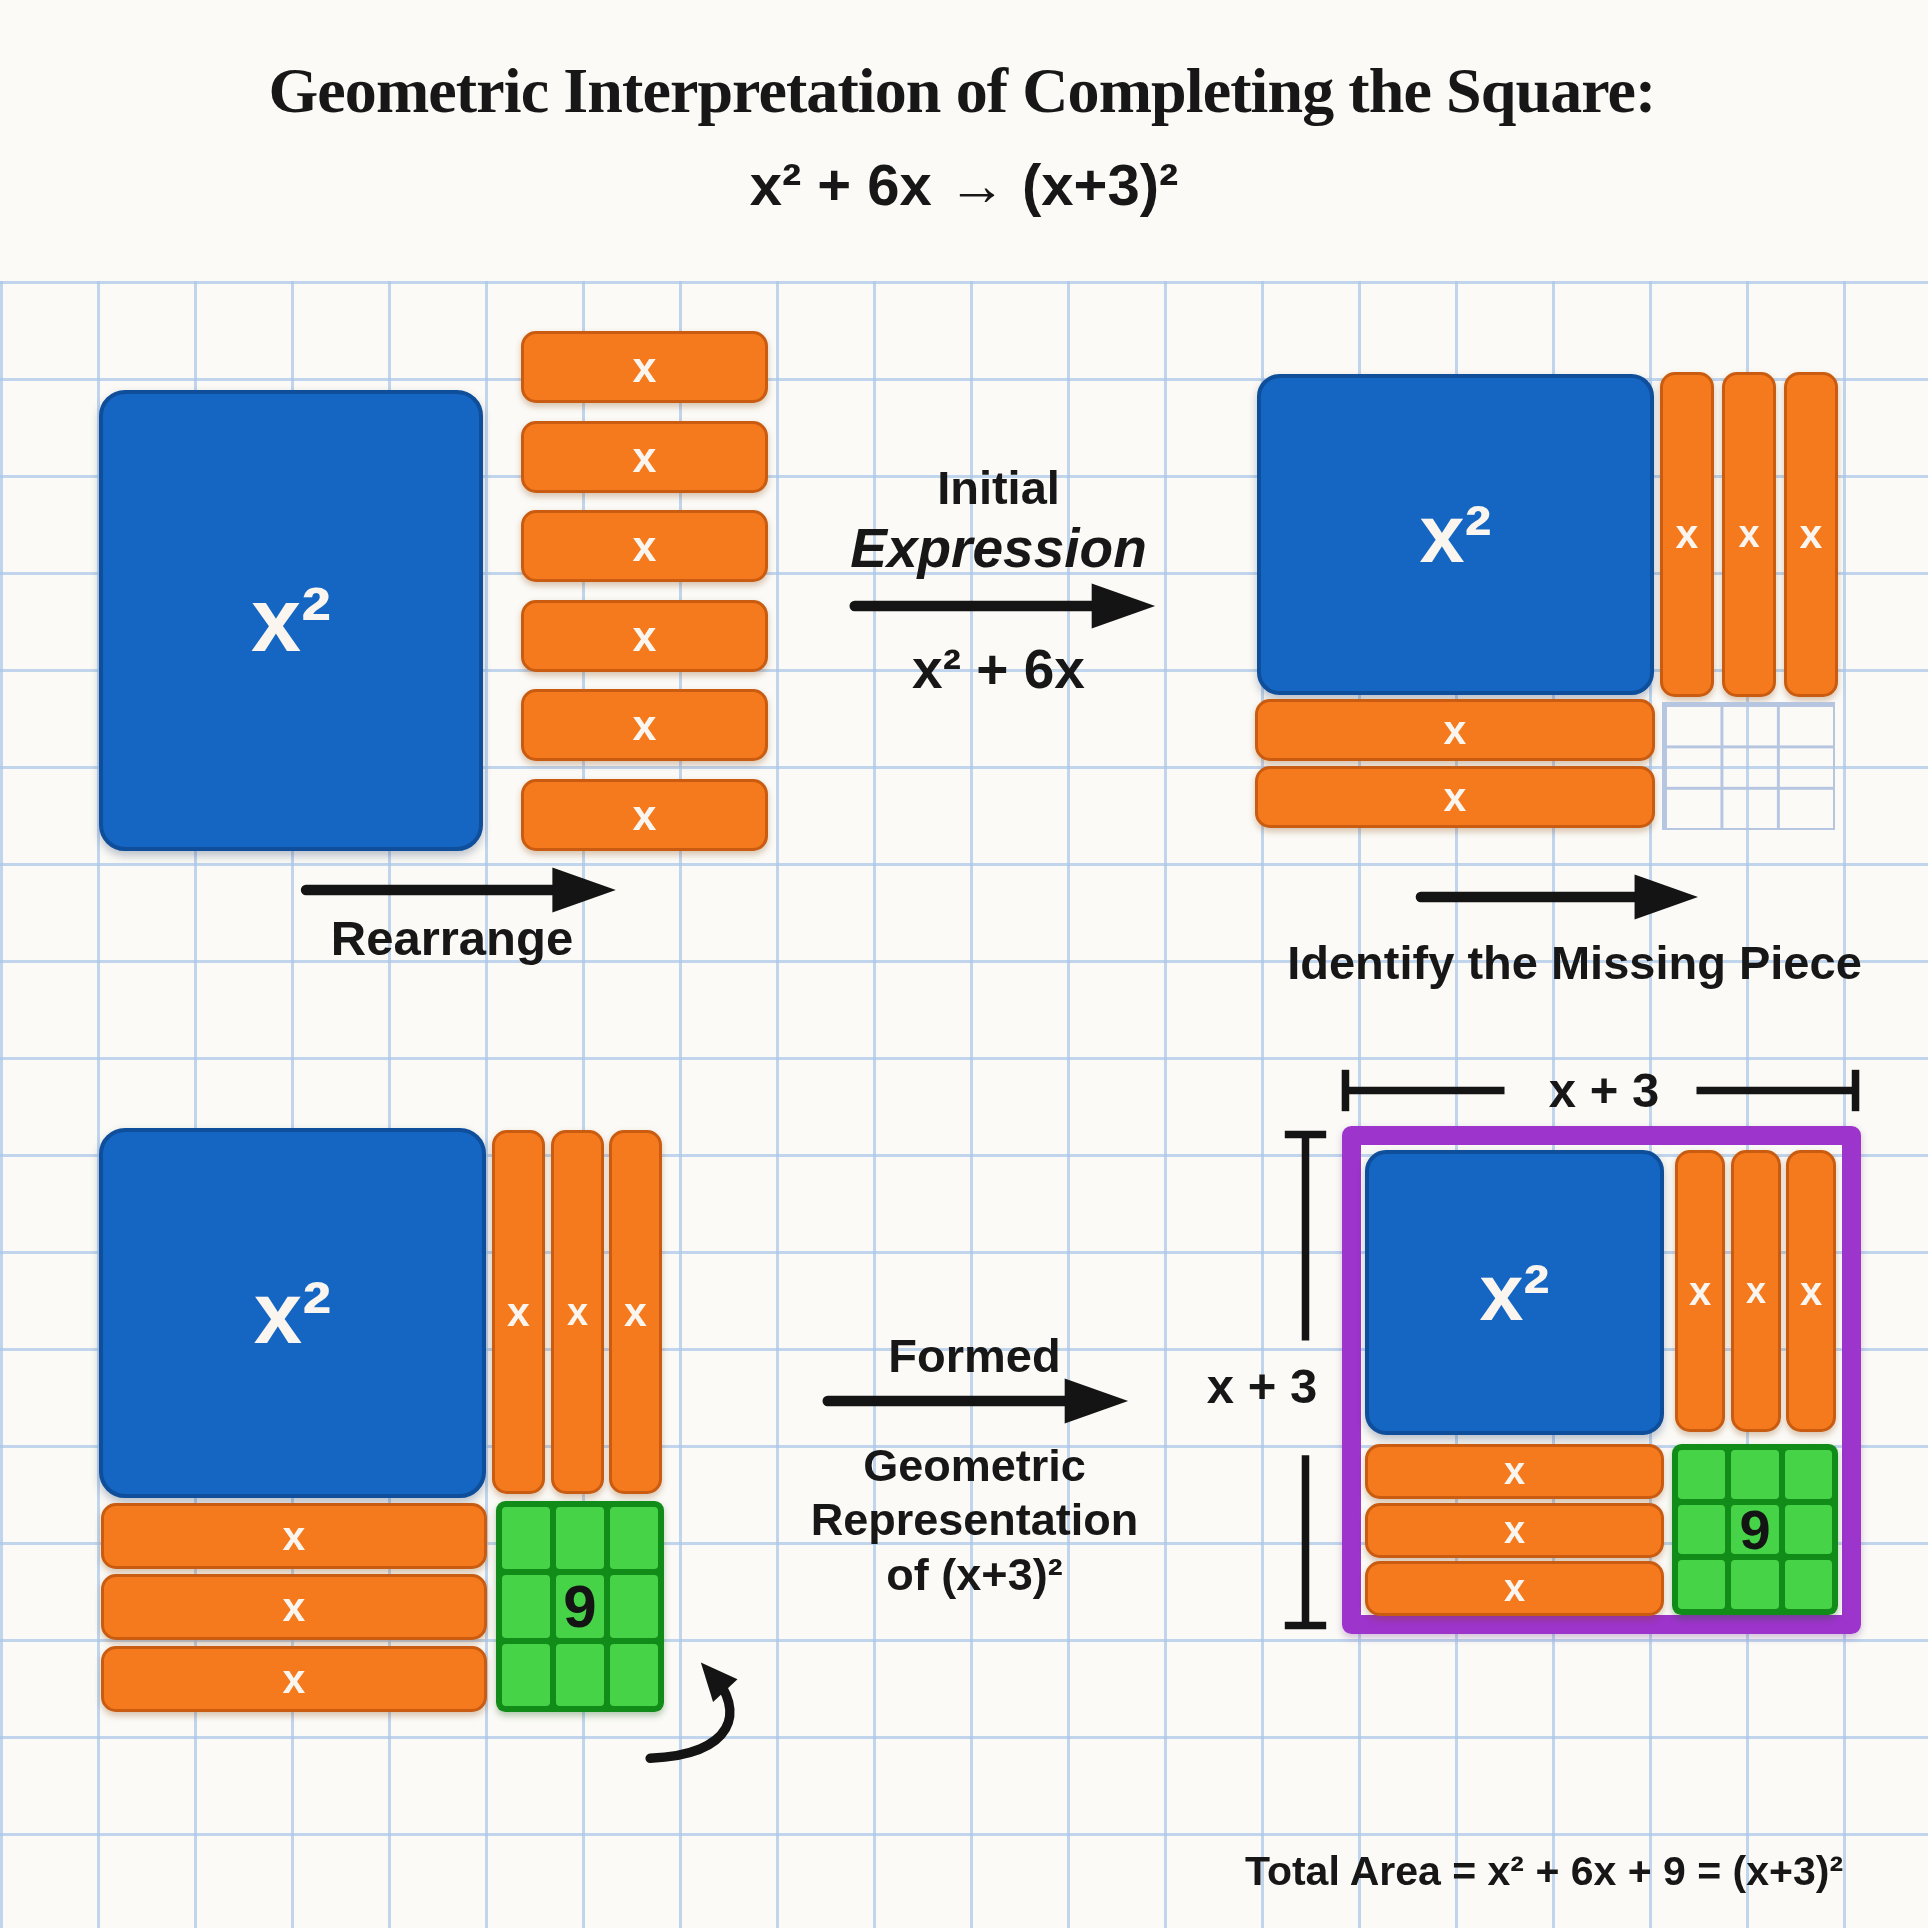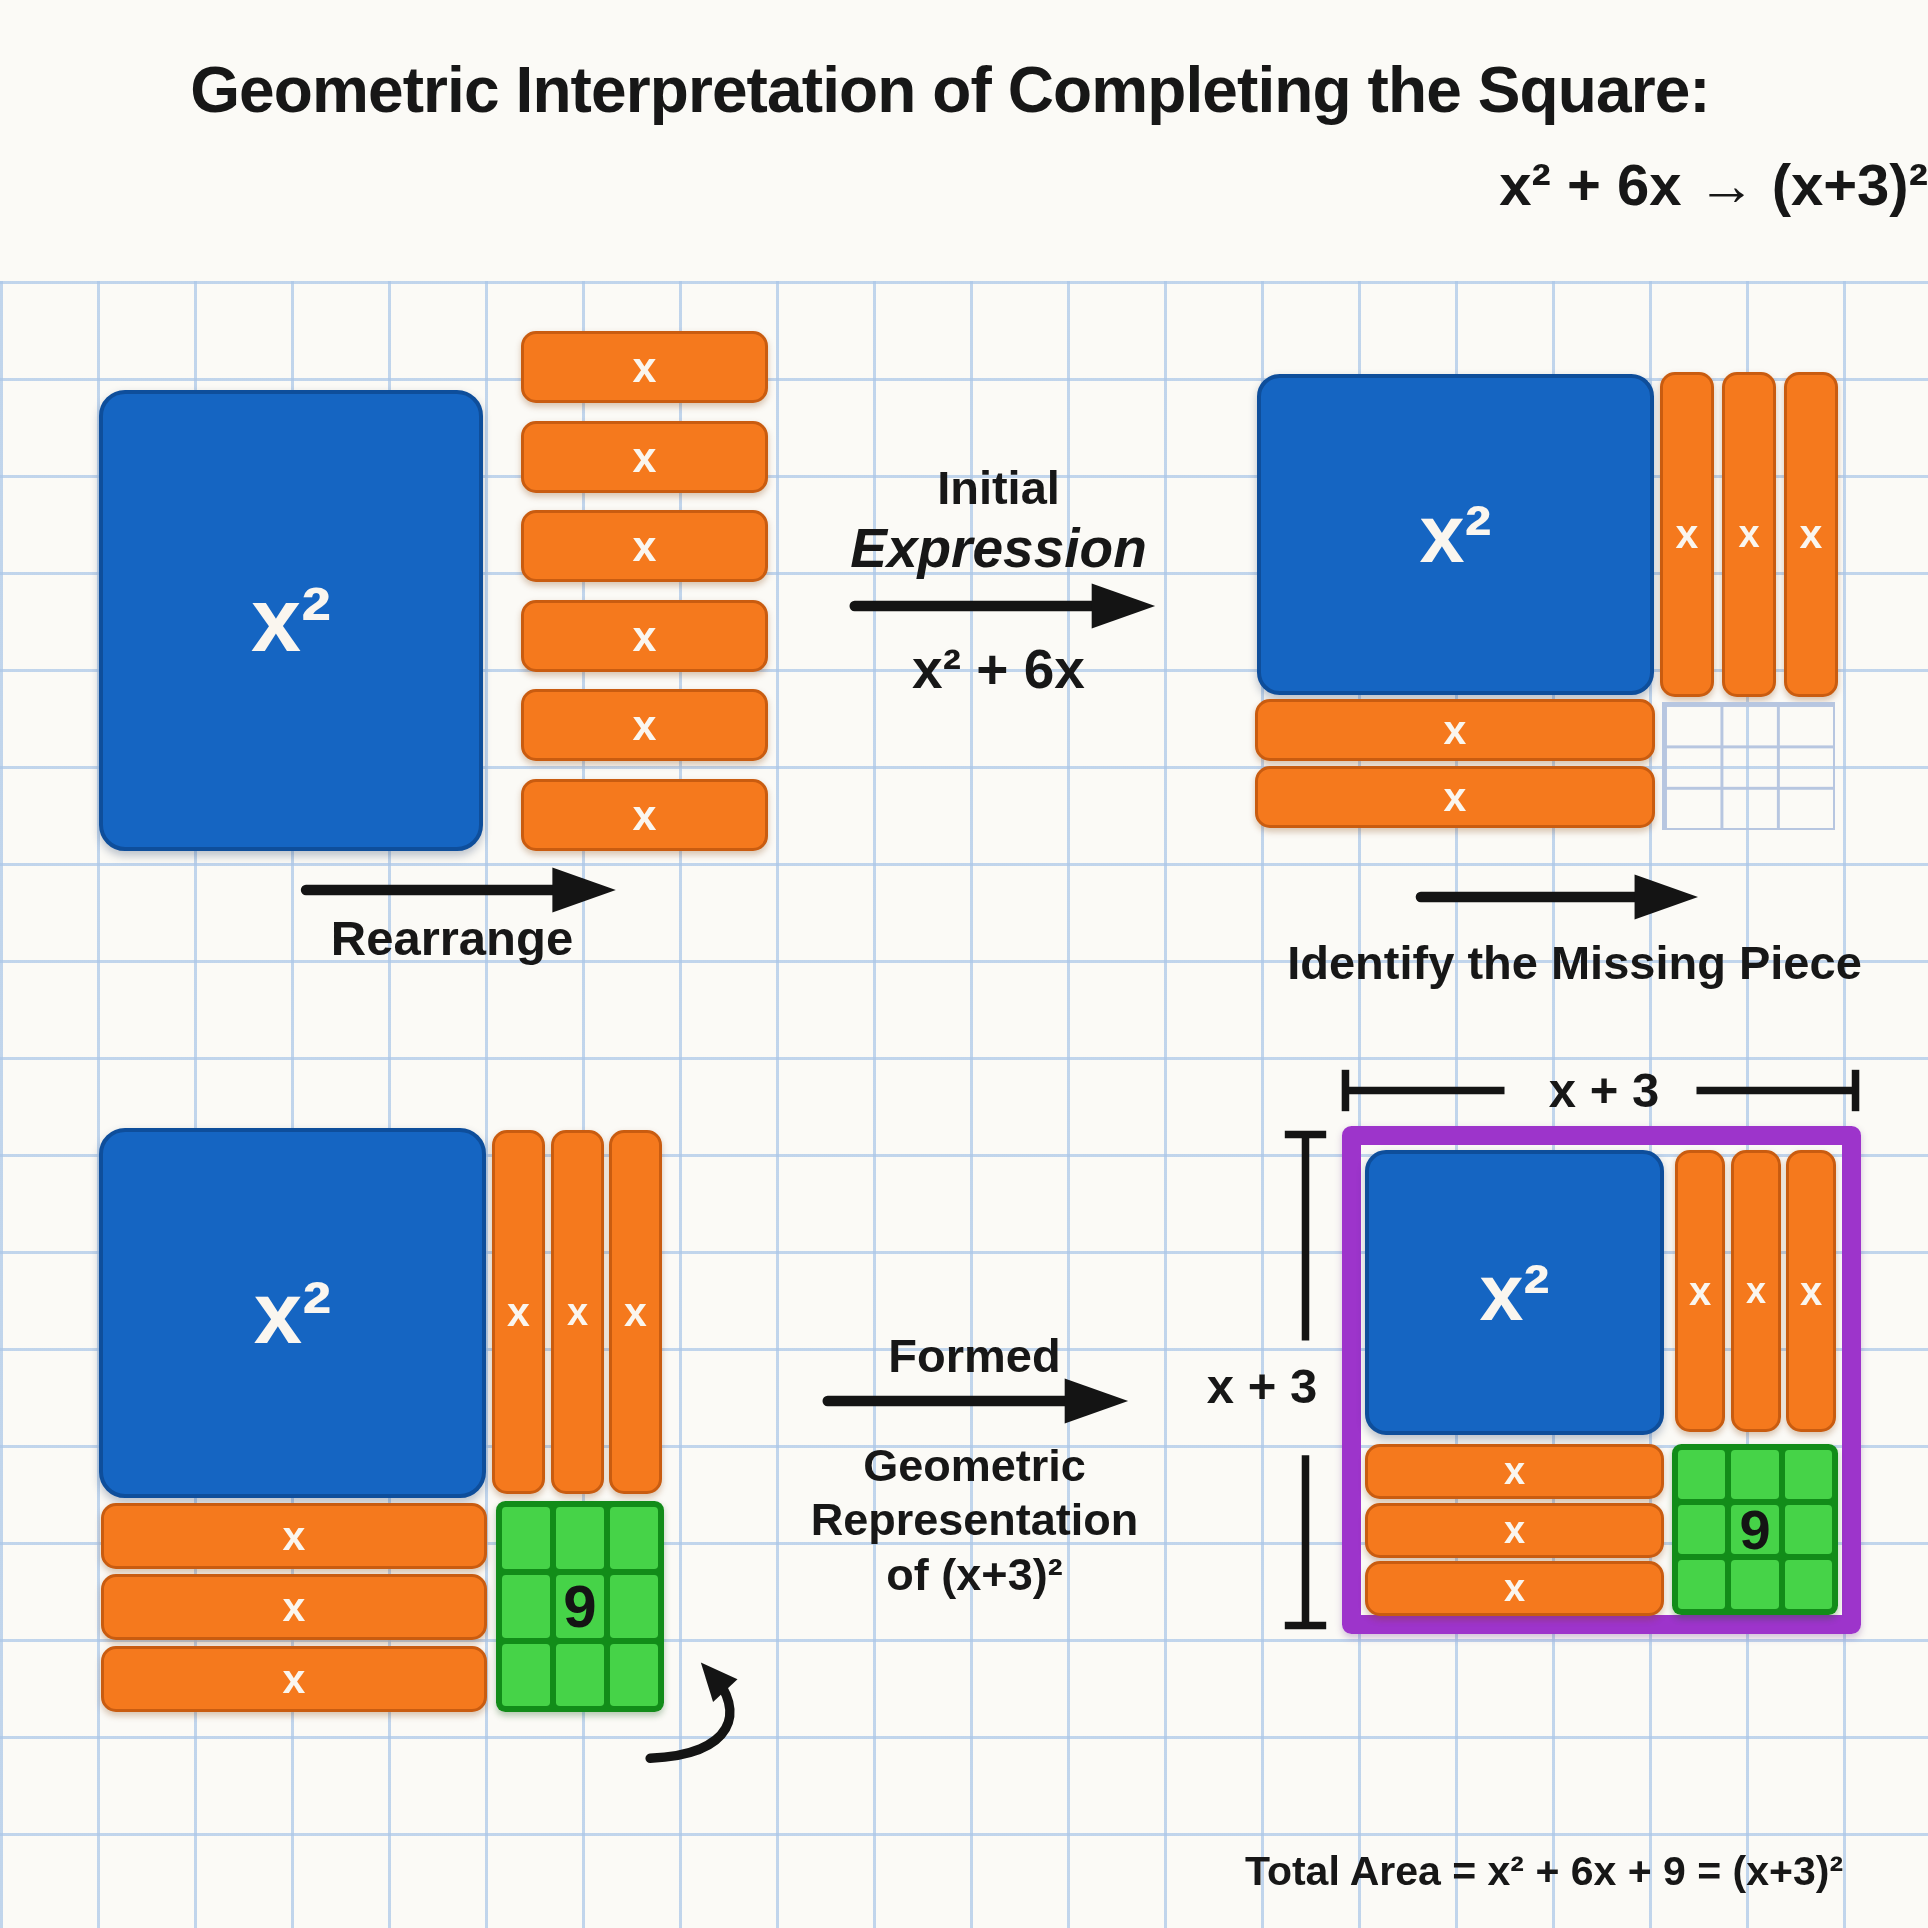--- a/index.html
+++ b/index.html
@@ -43,22 +43,22 @@
   }
   .arrow-svg,.dim-svg,.curve-svg{position:absolute;}
 </style>
 </head>
 <body>
 
 <div class="canvas">
 
   <div class="grid-layer"></div>
 
-  <div class="lbl" style="left:4px;top:53px;width:1892px;font-size:64px;letter-spacing:-0.9px;">Geometric Interpretation of Completing the Square:</div>
-  <div class="lbl" style="left:0;top:151px;width:1928px;font-size:58px;text-align:right;">x² + 6x → (x+3)²</div>
+  <div class="lbl" style="left:16px;top:53px;width:1892px;font-size:64px;letter-spacing:-0.9px;font-family:Liberation Serif, serif;">Geometric Interpretation of Completing the Square:</div>
+  <div class="lbl" style="left:0;top:151px;width:1928px;font-size:58px;">x² + 6x → (x+3)²</div>
 
   <div class="panel">
     <div class="blue-sq" style="left:99px;top:390px;width:384px;height:461px;font-size:90px;">
       <span>x²</span>
     </div>
     <div class="obar" style="left:521px;top:331px;width:247px;height:72px;font-size:43px;">
         <span>x</span>
       </div>
     <div class="obar" style="left:521px;top:421px;width:247px;height:72px;font-size:43px;">
         <span>x</span>

